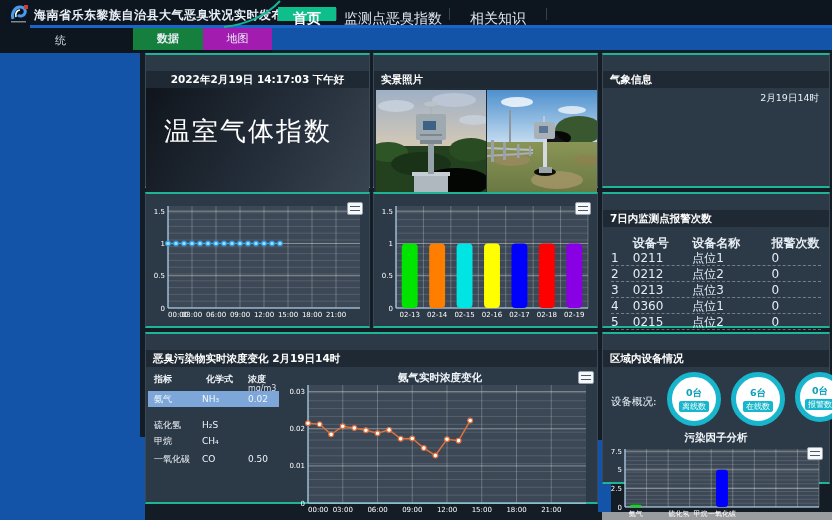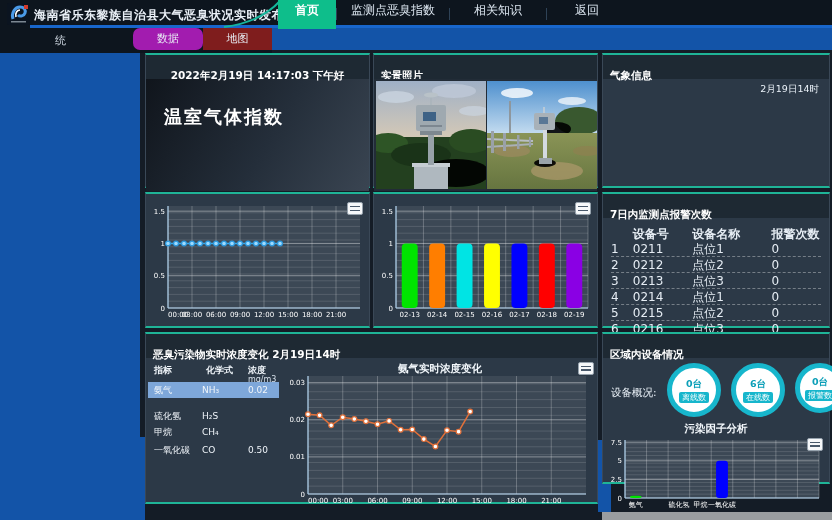--- a/index.html
+++ b/index.html
@@ -7,53 +7,53 @@
   body { position:relative; background:#1354A8; font-family:"DejaVu Sans",sans-serif; color:#fff; }
 
   
   .navbar { position:absolute; left:0; top:0; width:832px; height:28px; background:#0D151E; z-index:5; }
   .nav-underline { position:absolute; left:30px; top:25px; width:802px; height:3px; background:#1866CB; }
   .logo { position:absolute; left:7px; top:3px; width:23px; height:22px; background:#0B1420; border-radius:2px; }
   .logo svg { display:block; }
   .app-title { position:absolute; left:34px; top:7px; font-size:12px; font-weight:bold; color:#E8EEF5; letter-spacing:.5px; white-space:nowrap; }
   .swoosh { position:absolute; left:222px; top:0; }
   .nav-menu { position:absolute; left:278px; top:3px; height:22px; display:flex; align-items:center; }
-  .nav-item { height:30px; line-height:22px; text-align:center; font-size:12px; color:#DCE6F0; cursor:pointer; }
+  .nav-item { height:14px; line-height:22px; text-align:center; font-size:14px; color:#DCE6F0; cursor:pointer; }
   .nav-item.active { background:#0EBE8B; color:#fff; font-weight:bold; }
   .nav-div { width:1px; height:12px; background:#2E4256; }
 
   .tabrow { position:absolute; left:0; top:28px; width:272px; height:25px; background:#0D151E; z-index:4; }
   .title-wrap { position:absolute; left:55px; top:5px; font-size:11px; color:#CFD8E2; }
   .tab { position:absolute; top:0; height:22px; line-height:22px; text-align:center; font-size:11px; color:#E8EEF5; cursor:pointer; }
-  .tab.active { background:#a21caf; font-weight:normal;border-radius:7px; }
-  .tab.inactive { background:#7f1d1d; }
+  .tab.active { background:#15803d; font-weight:bold; }
+  .tab.inactive { background:#a21caf; }
 
   
   .backdrop { position:absolute; left:140px; top:50px; width:692px; height:470px; background:#141C26; }
   .blue-notch { position:absolute; background:#1354A8; }
   .edge-strip { position:absolute; left:602px; top:512px; width:230px; height:8px; background:#9A9DA0; }
 
   
   .panel { position:absolute; background:#2C3947; border-top:2px solid #1FB497; border-bottom:2px solid #1FB497;
            border-left:1px solid #3A4857; border-right:1px solid #3A4857; }
-  .p-head { height:17px; line-height:17px; background:#1E2933; font-size:10.5px; font-weight:bold; color:#FFFFFF; padding:12px 7px; white-space:nowrap; }
+  .p-head { height:17px; line-height:17px; background:#1E2933; font-size:10.5px; font-weight:bold; color:#FFFFFF; padding:0 7px; white-space:nowrap;margin-top:16px; }
 
   
   #panel-ghg    { left:145px; top:53px;  width:225px; height:135px; }
   #panel-photos { left:373px; top:53px;  width:225px; height:135px; }
   #panel-weather{ left:602px; top:53px;  width:228px; height:135px; }
   #panel-ghg-chart   { left:145px; top:192px; width:225px; height:136px; }
   #panel-daily-chart { left:373px; top:192px; width:225px; height:136px; }
   #panel-alarms      { left:602px; top:192px; width:228px; height:136px; }
   #panel-odor    { left:145px; top:332px; width:453px; height:172px; }
   #panel-devices { left:602px; top:332px; width:228px; height:152px; }
 
   #panel-ghg .p-head { text-align:center; }
   .ghg-body { height:112px; background:linear-gradient(120deg,#10151C 0%,#242E3A 55%,#3A4552 100%); }
-  .ghg-title { padding:26px 0 0 18px; font-size:18px; font-weight:bold; color:#FFFFFF; letter-spacing:2px; }
+  .ghg-title { padding:26px 0 0 18px; font-size:26px; font-weight:normal; color:#FFFFFF; letter-spacing:2px; }
 
   .photos-body { position:relative; height:112px; background:#222C37; }
   .photo { position:absolute; top:2px; width:110px; height:108px; overflow:hidden; cursor:pointer; }
   .photo svg { display:block; }
 
   .weather-time { text-align:right; padding:4px 10px 0 0; font-size:9.5px; color:#EAF1F8; }
 
   .chart-wrap { position:relative; width:100%; height:100%; }
   .toolbox { position:absolute; width:16px; height:13px; background:#F6F8FA; border:1px solid #97A3AE; border-radius:2px; padding:2.5px 2px; cursor:pointer; }
   .toolbox .lines { height:100%; background:repeating-linear-gradient(to bottom,#49596B 0 1.4px,transparent 1.4px 3.5px); }
@@ -107,21 +107,20 @@
   <svg class="swoosh" width="70" height="28">
     <path d="M2,27 C26,24 44,16 58,1" fill="none" stroke="#15B49A" stroke-width="2"></path>
   </svg>
   <div class="nav-menu">
     <div class="nav-item active" style="width:58px;">首页</div>
     <div class="nav-div"></div>
     <div class="nav-item" style="width:112px;">监测点恶臭指数</div>
     <div class="nav-div"></div>
     <div class="nav-item" style="width:96px;">相关知识</div>
     <div class="nav-div"></div>
-    <div class="nav-item" style="width:80px;">返回</div>
   </div>
 </div>
 
 <div class="tabrow">
   <div class="title-wrap">统</div>
   <div class="tab active" style="left:133px;width:70px;">数据</div>
   <div class="tab inactive" style="left:203px;width:69px;">地图</div>
 </div>
 
 <div class="panel" id="panel-ghg">
@@ -353,21 +352,21 @@
           <span class="a-c3">0</span>
         </div>
         <div class="a-row">
           <span class="a-c0">3</span>
           <span class="a-c1">0213</span>
           <span class="a-c2">点位3</span>
           <span class="a-c3">0</span>
         </div>
         <div class="a-row">
           <span class="a-c0">4</span>
-          <span class="a-c1">0214</span>
+          <span class="a-c1">0360</span>
           <span class="a-c2">点位1</span>
           <span class="a-c3">0</span>
         </div>
         <div class="a-row">
           <span class="a-c0">5</span>
           <span class="a-c1">0215</span>
           <span class="a-c2">点位2</span>
           <span class="a-c3">0</span>
         </div>
         <div class="a-row">

